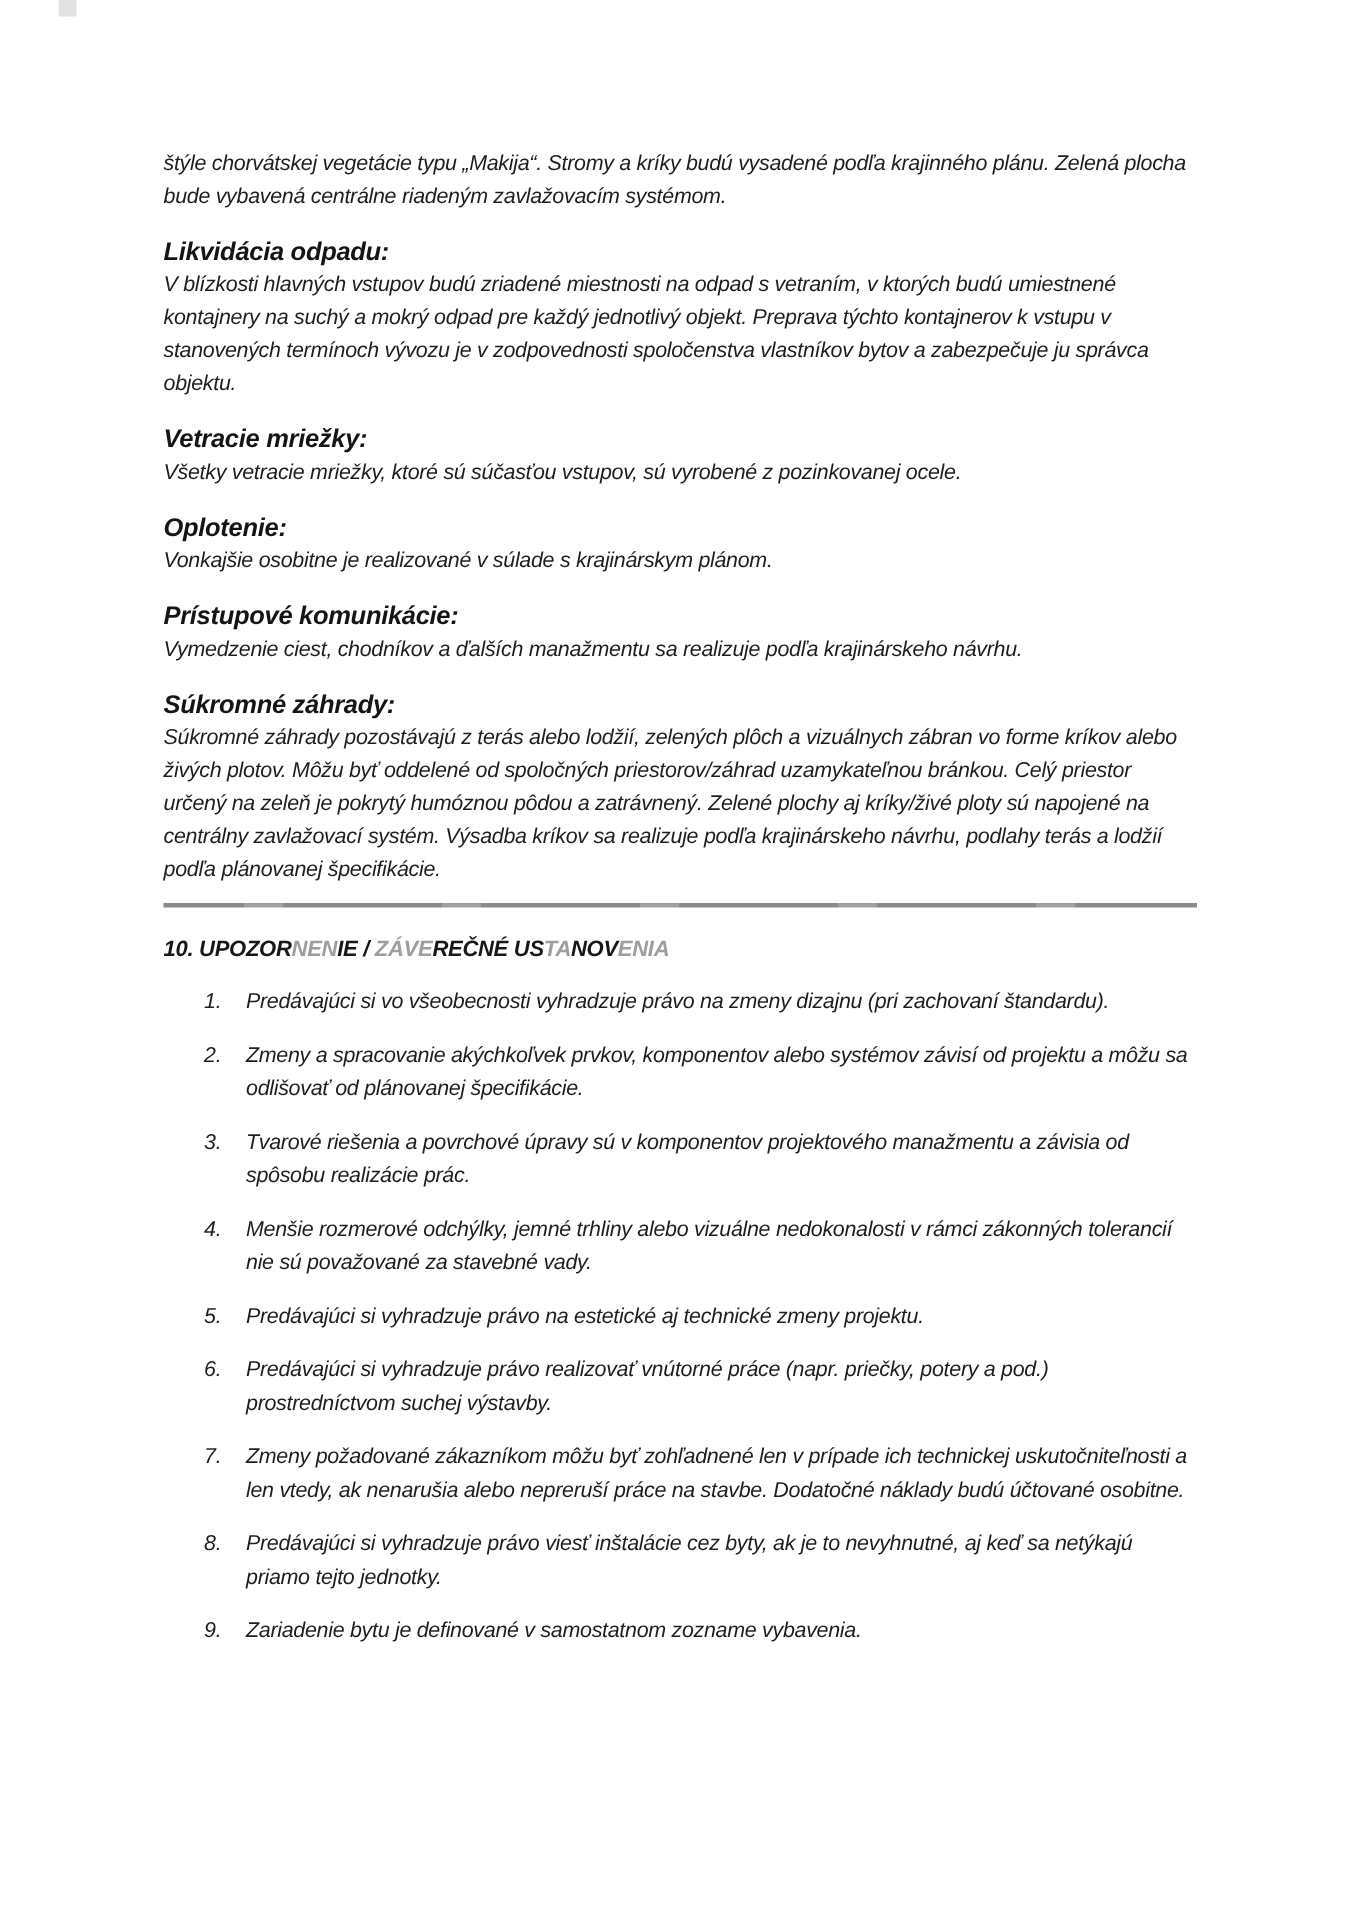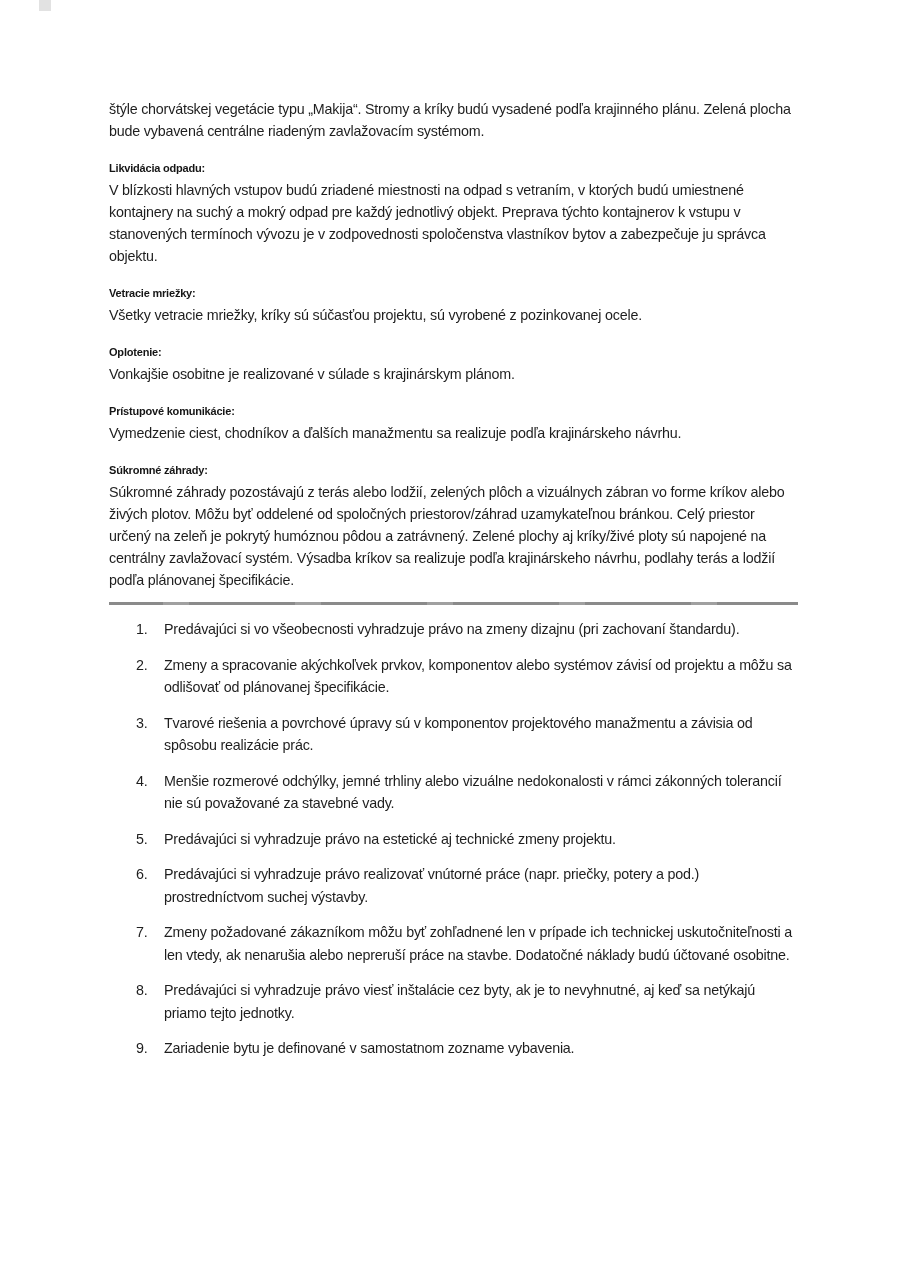--- a/index.html
+++ b/index.html
@@ -7,30 +7,31 @@
     position:relative;
     width:904px;height:1280px;
     background:#ffffff;
     box-sizing:border-box;
     padding:98px 106px 64px 109px;
     font-family:"Liberation Sans","DejaVu Sans",sans-serif;
     font-size:14.3px;
     letter-spacing:-0.2px;
     color:#1e1e1e;
     overflow:hidden;
+    font-style:italic;
   }
   .corner-mark{
     position:absolute;left:39px;top:0;
     width:12px;height:11px;
     background:#e2e2e2;
   }
   p.body-text{margin:0;line-height:22px;}
   h3.section-heading{
     margin:15px 0 0 0;
-    font-size:11px;line-height:22px;
+    font-size:17px;line-height:22px;
     font-weight:700;color:#151515;
   }
   hr.rule{
     border:0;margin:11px 0 0 0;height:3px;width:100%;
     background:repeating-linear-gradient(90deg,#8a8a8a 0 54px,#a0a0a0 54px 80px,#8a8a8a 80px 132px);
   }
   h2.final-heading{
     margin:17px 0 0 0;
     font-size:14.7px;line-height:22px;
     font-weight:700;color:#171717;
@@ -48,33 +49,34 @@
 
 <div class="page">
   <div class="corner-mark"></div>
 
   <p class="body-text">štýle chorvátskej vegetácie typu „Makija“. Stromy a kríky budú vysadené podľa krajinného plánu. Zelená plocha bude vybavená centrálne riadeným zavlažovacím systémom.</p>
 
   <h3 class="section-heading">Likvidácia odpadu:</h3>
   <p class="body-text">V blízkosti hlavných vstupov budú zriadené miestnosti na odpad s vetraním, v ktorých budú umiestnené kontajnery na suchý a mokrý odpad pre každý jednotlivý objekt. Preprava týchto kontajnerov k vstupu v stanovených termínoch vývozu je v zodpovednosti spoločenstva vlastníkov bytov a zabezpečuje ju správca objektu.</p>
 
   <h3 class="section-heading">Vetracie mriežky:</h3>
-  <p class="body-text">Všetky vetracie mriežky, kríky sú súčasťou projektu, sú vyrobené z pozinkovanej ocele.</p>
+  <p class="body-text">Všetky vetracie mriežky, ktoré sú súčasťou vstupov, sú vyrobené z pozinkovanej ocele.</p>
 
   <h3 class="section-heading">Oplotenie:</h3>
   <p class="body-text">Vonkajšie osobitne je realizované v súlade s krajinárskym plánom.</p>
 
   <h3 class="section-heading">Prístupové komunikácie:</h3>
   <p class="body-text">Vymedzenie ciest, chodníkov a ďalších manažmentu sa realizuje podľa krajinárskeho návrhu.</p>
 
   <h3 class="section-heading">Súkromné záhrady:</h3>
   <p class="body-text">Súkromné záhrady pozostávajú z terás alebo lodžií, zelených plôch a vizuálnych zábran vo forme kríkov alebo živých plotov. Môžu byť oddelené od spoločných priestorov/záhrad uzamykateľnou bránkou. Celý priestor určený na zeleň je pokrytý humóznou pôdou a zatrávnený. Zelené plochy aj kríky/živé ploty sú napojené na centrálny zavlažovací systém. Výsadba kríkov sa realizuje podľa krajinárskeho návrhu, podlahy terás a lodžií podľa plánovanej špecifikácie.</p>
 
   <hr class="rule">
 
+  <h2 class="final-heading"><span class="seg-dark">10. UPOZOR</span><span class="seg-gray">NEN</span><span class="seg-dark">IE / </span><span class="seg-gray">ZÁVE</span><span class="seg-dark">REČNÉ US</span><span class="seg-gray">TA</span><span class="seg-dark">NOV</span><span class="seg-gray">ENIA</span></h2>
 
   <div class="list">
     <div class="list-item">
       <span class="num">1.</span>
       <span class="txt">Predávajúci si vo všeobecnosti vyhradzuje právo na zmeny dizajnu (pri zachovaní štandardu).</span>
     </div>
     <div class="list-item">
       <span class="num">2.</span>
       <span class="txt">Zmeny a spracovanie akýchkoľvek prvkov, komponentov alebo systémov závisí od projektu a môžu sa odlišovať od plánovanej špecifikácie.</span>
     </div>

